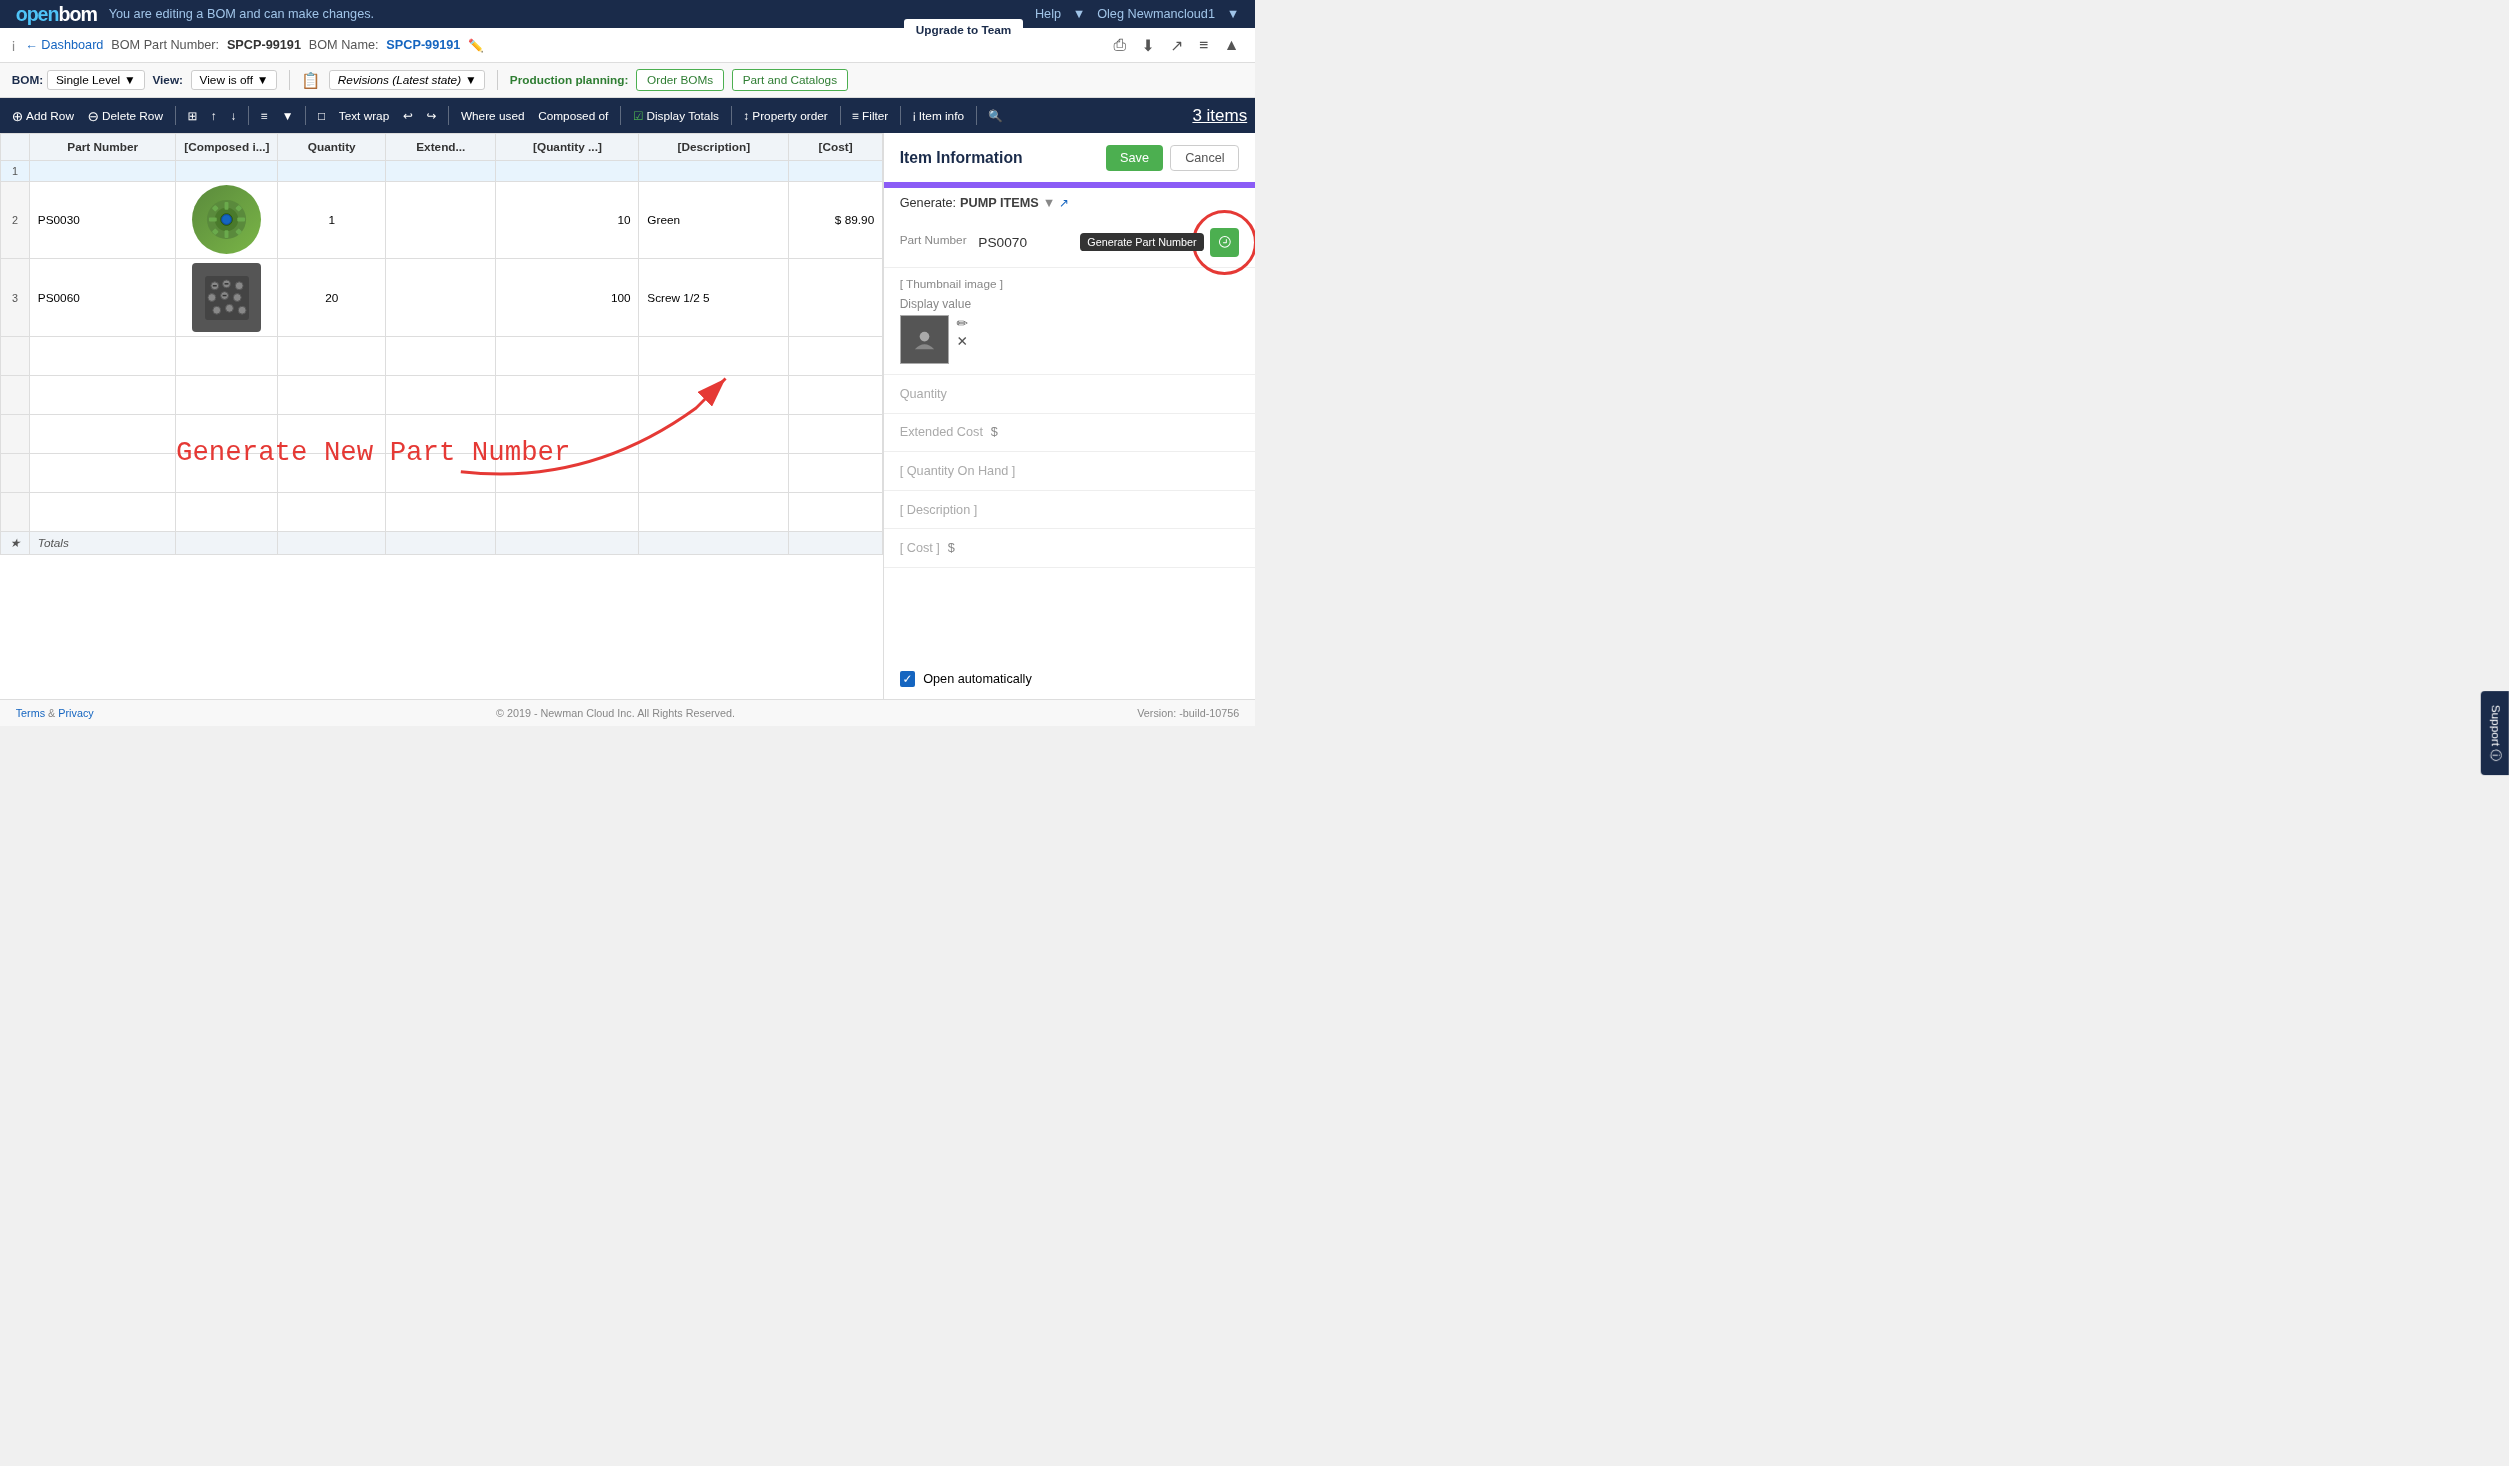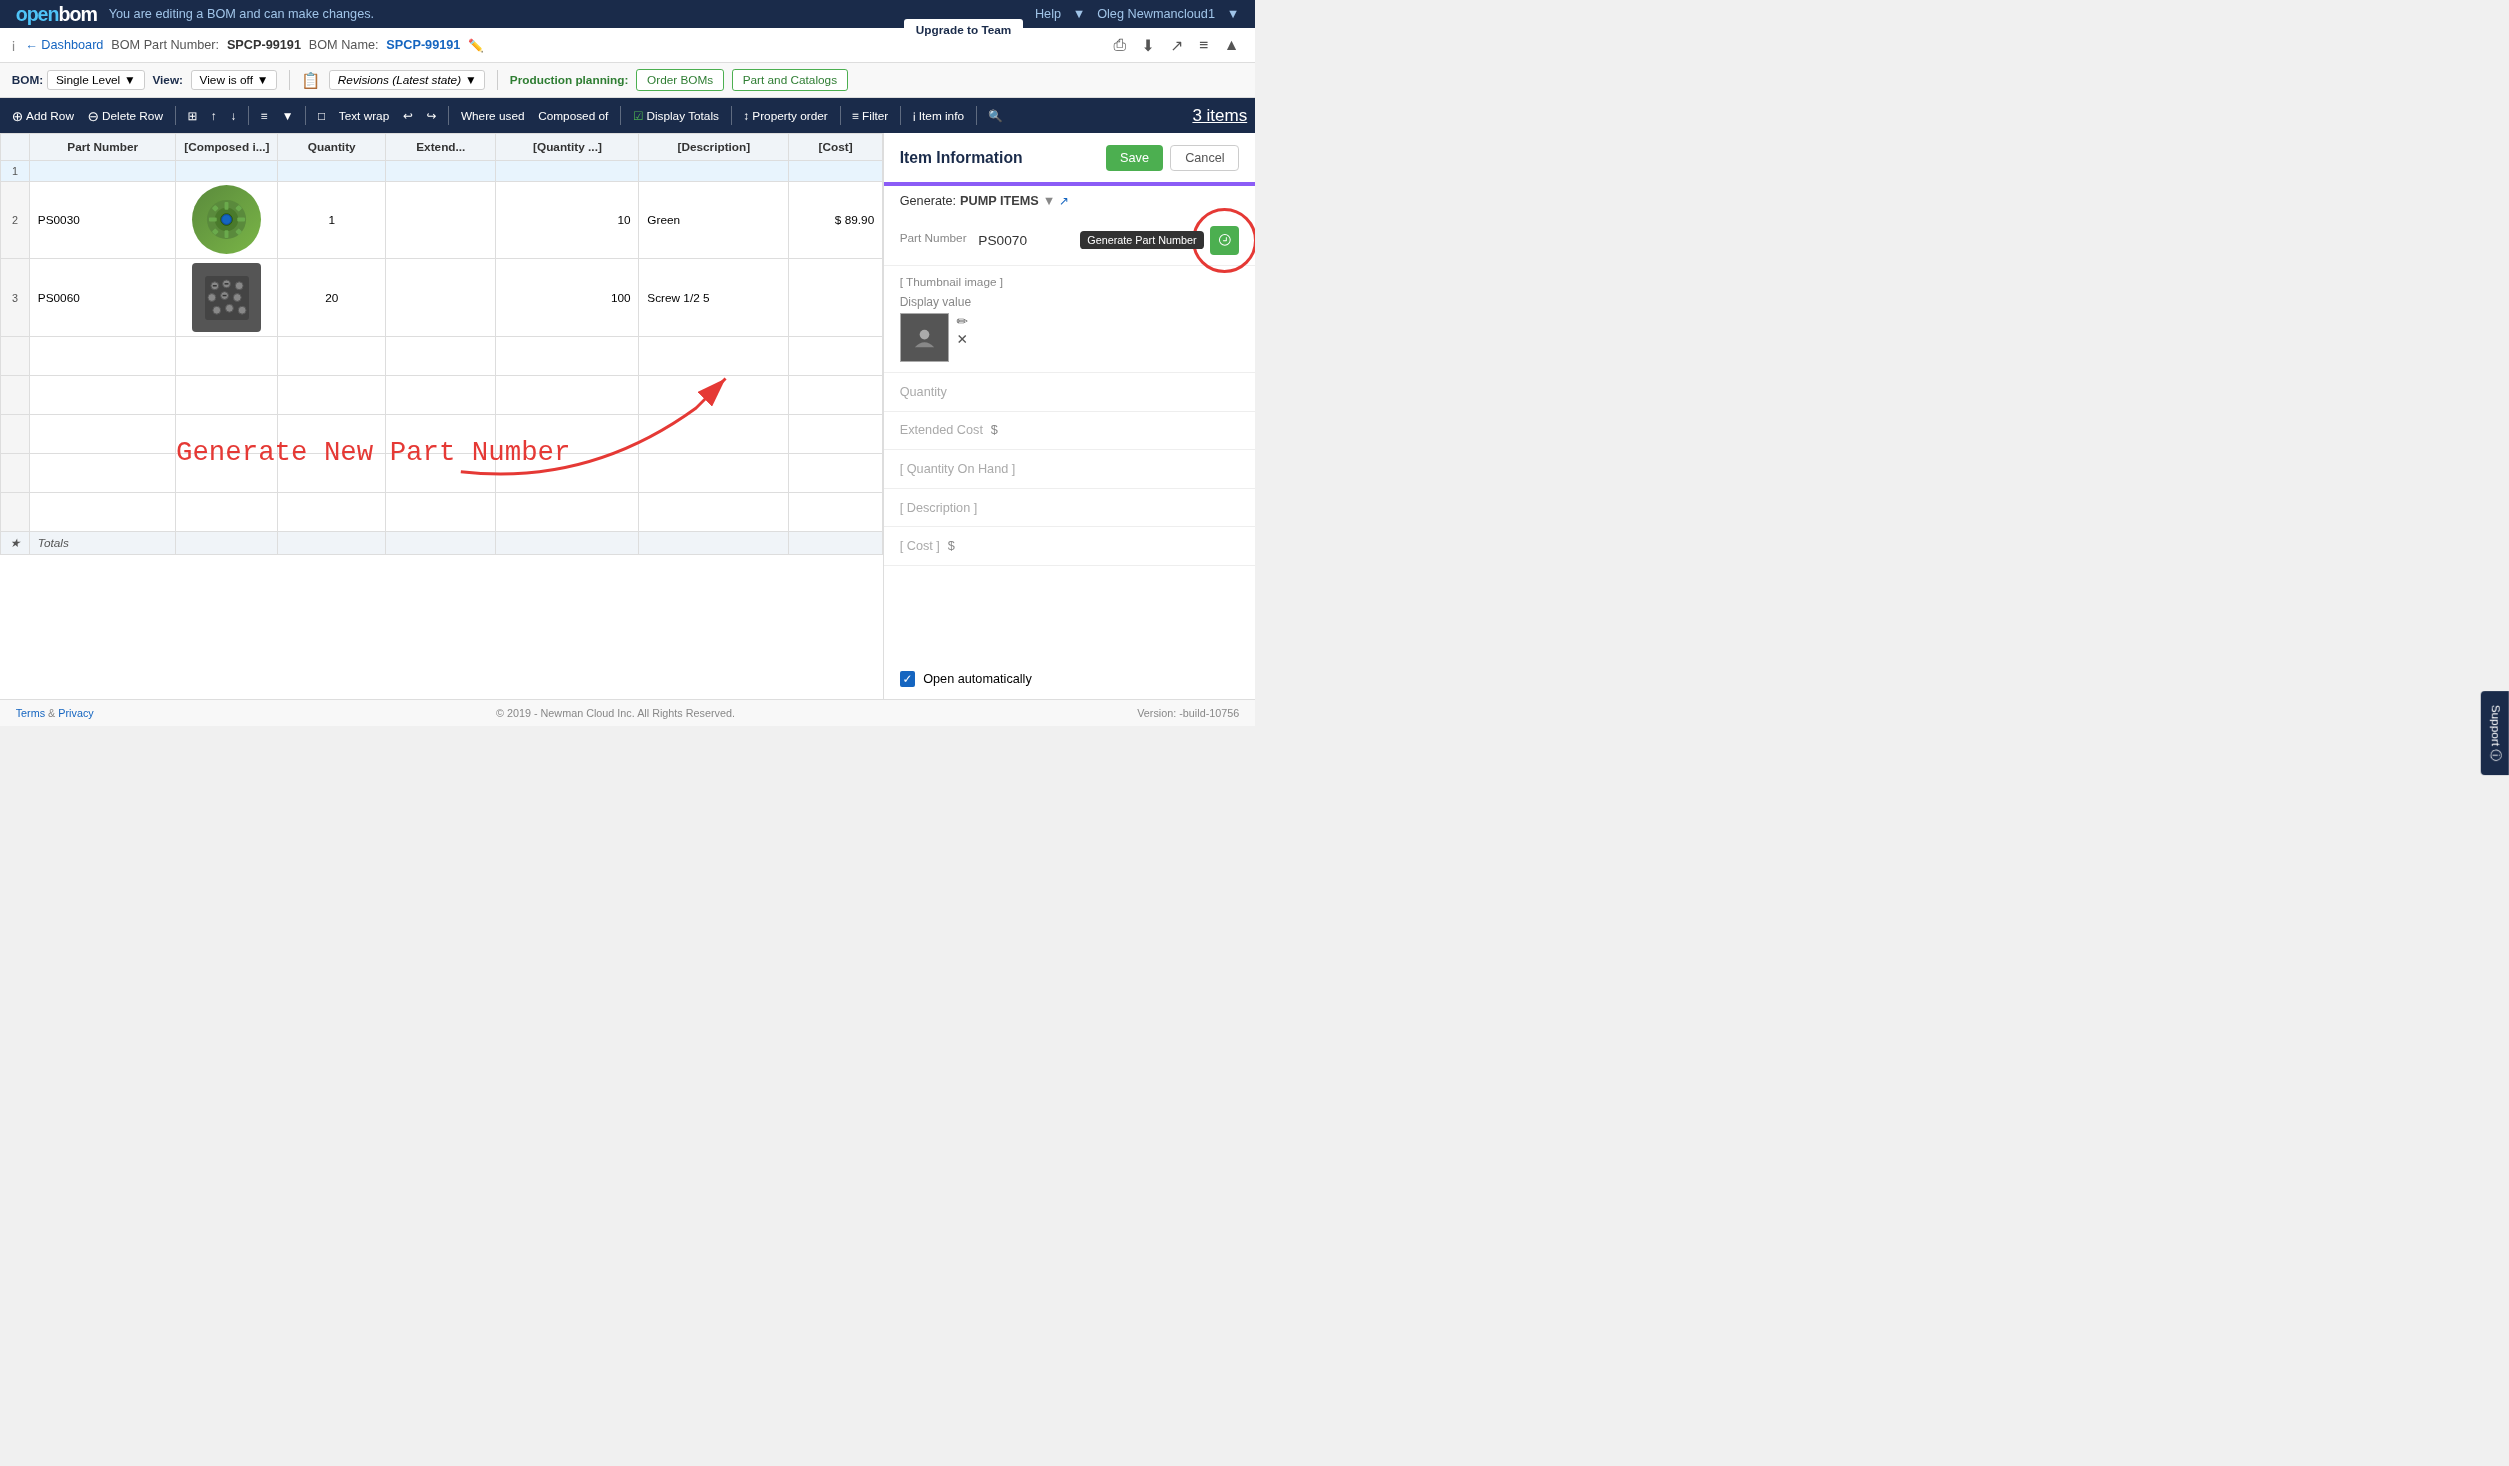--- a/index.html
+++ b/index.html
@@ -197,21 +197,21 @@
       border-left: 1px solid #ddd;
       display: flex;
       flex-direction: column;
       overflow-y: auto;
     }
     .panel-header {
       display: flex;
       align-items: center;
       justify-content: space-between;
       padding: 11.8px 15.7px;
-      border-bottom: 4px solid #8b5cf6;
+      border-bottom: 6px solid #8b5cf6;
     }
     .panel-title {
       font-size: 15.7px;
       font-weight: bold;
       color: #1a2b4a;
     }
     .panel-header-btns { display: flex; gap: 7.8px; }
     .save-btn {
       background: #4caf50;
       color: white;

